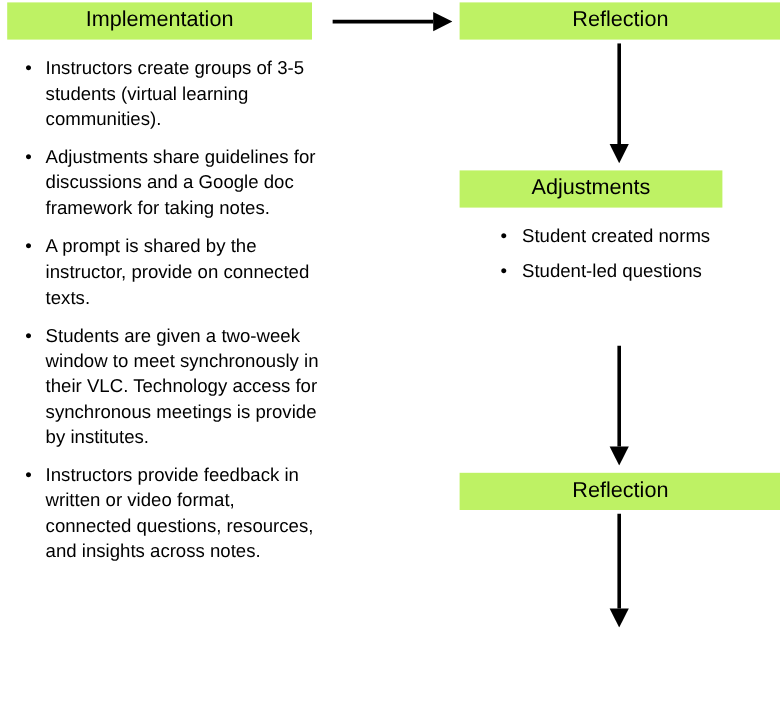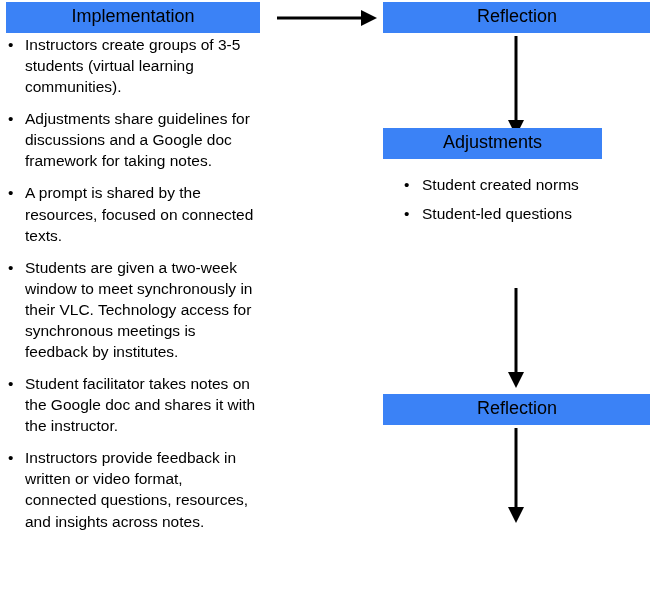--- a/index.html
+++ b/index.html
@@ -18,41 +18,41 @@
 
   .canvas {
     position: relative;
     width: 650px;
     height: 597px;
   }
 
   
   .hdr {
     position: absolute;
-    background: #3b82f6;
+    background: #bef264;
     text-align: center;
     font-size: 18px;
     line-height: 1.2;
     color: #000;
   }
   .hdr span {
     display: block;
     padding: 4px 0 5px 0;
   }
 
   #box-implementation { left: 6px;  top: 2px;   width: 254px; }
   #box-reflection-1   { left: 383px; top: 2px;  width: 268px; }
-  #box-adjustments    { left: 383px; top: 128px; width: 219px; }
+  #box-adjustments    { left: 383px; top: 142px; width: 219px; }
   #box-reflection-2   { left: 383px; top: 394px; width: 268px; }
 
   
   .bullets {
     position: absolute;
     list-style: none;
-    margin: 0;
+    margin: 13px;
     padding: 0;
   }
   .bullets li {
     position: relative;
     padding-left: 19px;
     font-size: 15.5px;
     line-height: 1.36;
     margin-bottom: 11px;
   }
   .bullets li:before {
@@ -100,23 +100,22 @@
 
 <div class="canvas">
 
   <div class="hdr" id="box-implementation">
     <span>Implementation</span>
   </div>
 
   <ul class="bullets" id="left-bullets">
     <li>Instructors create groups of 3-5 students (virtual learning communities).</li>
     <li>Adjustments share guidelines for discussions and a Google doc framework for taking notes.</li>
-    <li>A prompt is shared by the resources, focused on connected texts.</li>
-    <li>Students are given a two-week window to meet synchronously in their VLC. Technology access for synchronous meetings is feedback by institutes.</li>
-    <li>Student facilitator takes notes on the Google doc and shares it with the instructor.</li>
+    <li>A prompt is shared by the instructor, provide on connected texts.</li>
+    <li>Students are given a two-week window to meet synchronously in their VLC. Technology access for synchronous meetings is provide by institutes.</li>
     <li>Instructors provide feedback in written or video format, connected questions, resources, and insights across notes.</li>
   </ul>
 
   <div class="arrow" id="arrow-right">
     <svg width="100" height="20" viewBox="0 0 100 20">
       <line x1="0" y1="10" x2="84" y2="10" stroke="#000000" stroke-width="3"></line>
       <polygon points="84,2 100,10 84,18" fill="#000000"></polygon>
     </svg>
   </div>
 

